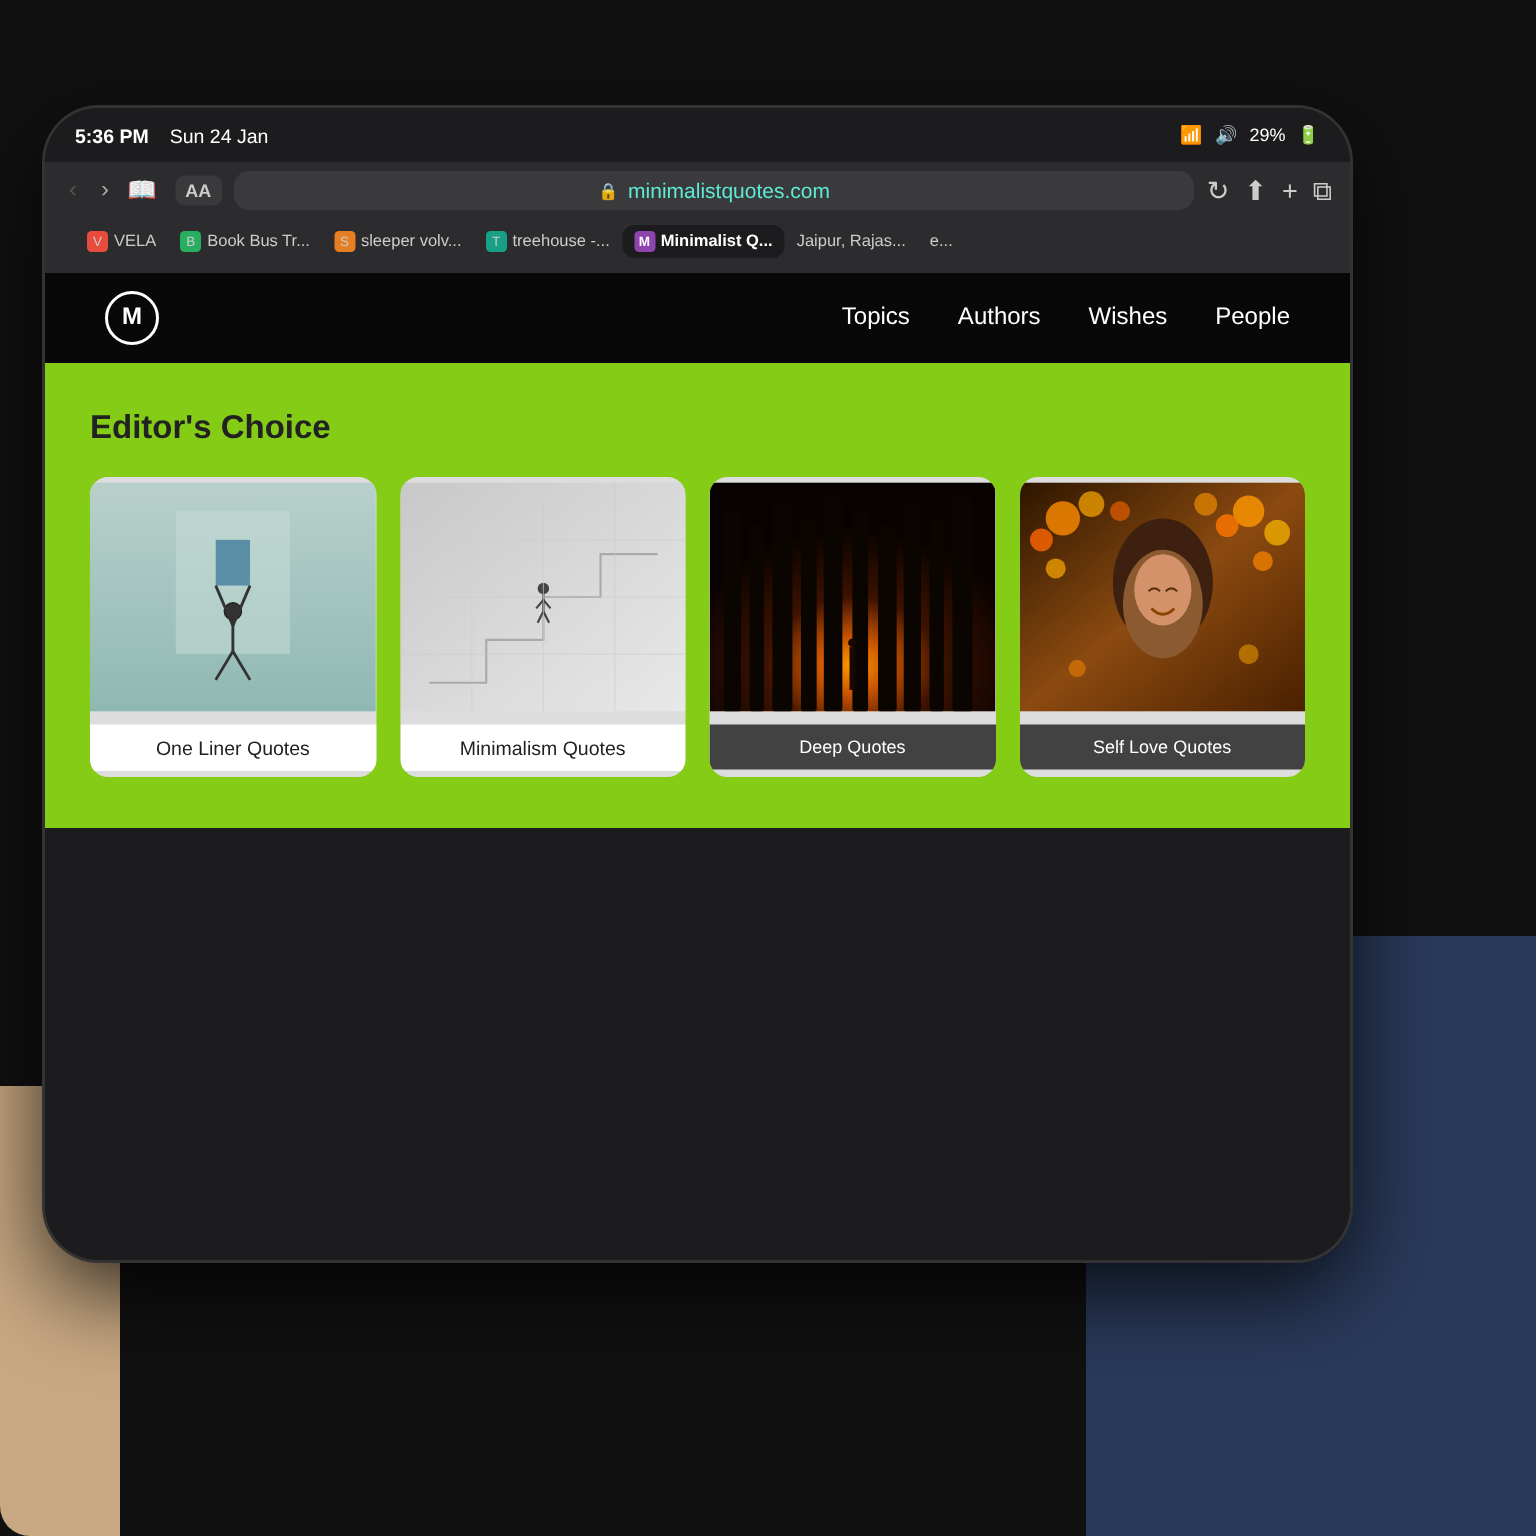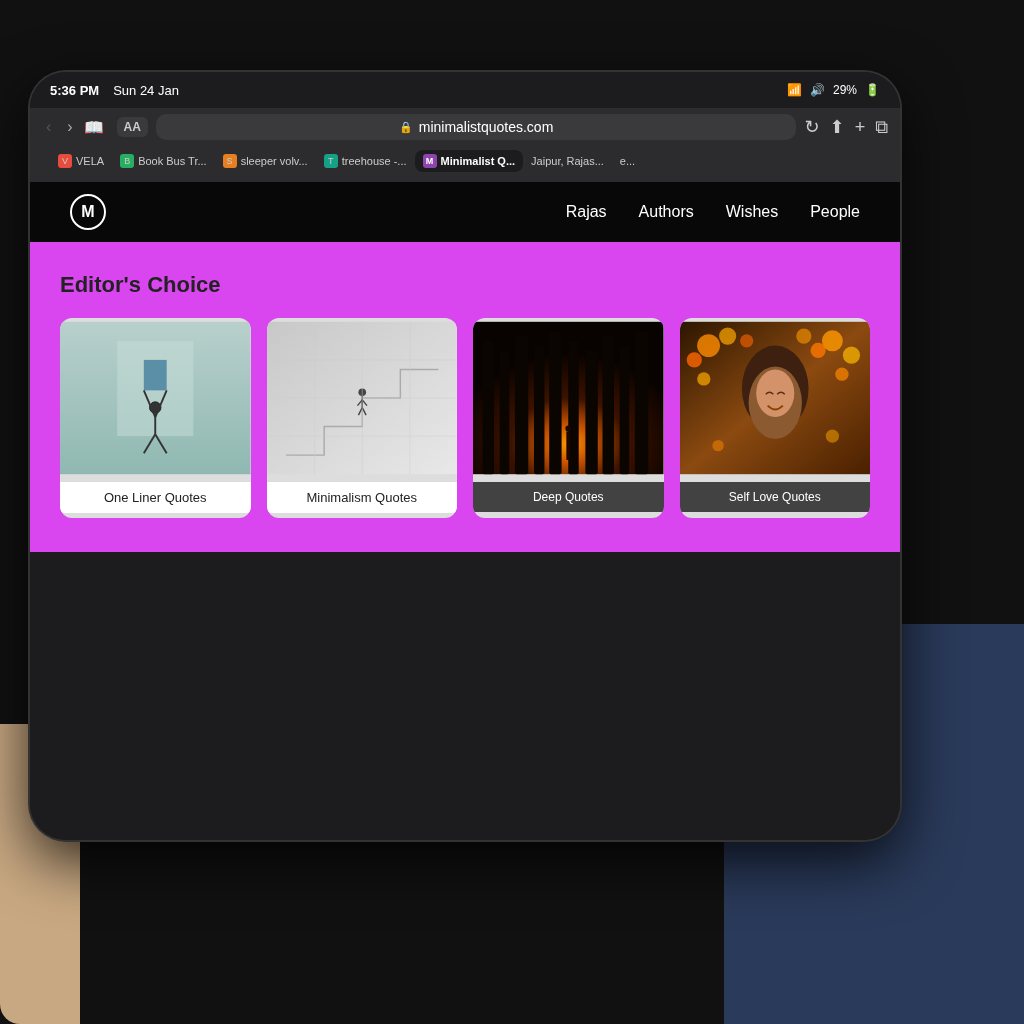--- a/index.html
+++ b/index.html
@@ -138,21 +138,21 @@
       align-items: center;
       justify-content: center;
       padding: 5px 12px;
       gap: 6px;
     }
     .lock-icon {
       color: #aaa;
       font-size: 11px;
     }
     .address-text {
-      color: #ffffff;
+      color: #5eead4;
       font-size: 14px;
       font-weight: 400;
     }
     .nav-right-btns {
       display: flex;
       align-items: center;
       gap: 10px;
     }
     .nav-right-btn {
       color: #ccc;
@@ -327,21 +327,21 @@
       right: 80px;
       bottom: 20px;
       color: #bbb;
       font-size: 13px;
       text-decoration: none;
       z-index: 2;
     }
 
     
     .editors-choice {
-      background: #d946ef;
+      background: #84cc16;
       padding: 30px 30px 0;
       height: 310px;
       overflow: hidden;
     }
     .editors-choice-title {
       font-size: 22px;
       font-weight: 700;
       color: #222;
       margin-bottom: 20px;
     }
@@ -453,21 +453,21 @@
         </div>
       </div>
 
       <div class="site-content">
 
         <div class="site-navbar">
           <div class="site-logo">
             <span>M</span>
           </div>
           <div class="site-nav-links">
-            <a class="site-nav-link" href="#">Rajas</a>
+            <a class="site-nav-link" href="#">Topics</a>
             <a class="site-nav-link" href="#">Authors</a>
             <a class="site-nav-link" href="#">Wishes</a>
             <a class="site-nav-link" href="#">People</a>
           </div>
         </div>
 
 
         <div class="editors-choice">
           <h2 class="editors-choice-title">Editor's Choice</h2>
           <div class="cards-row">

